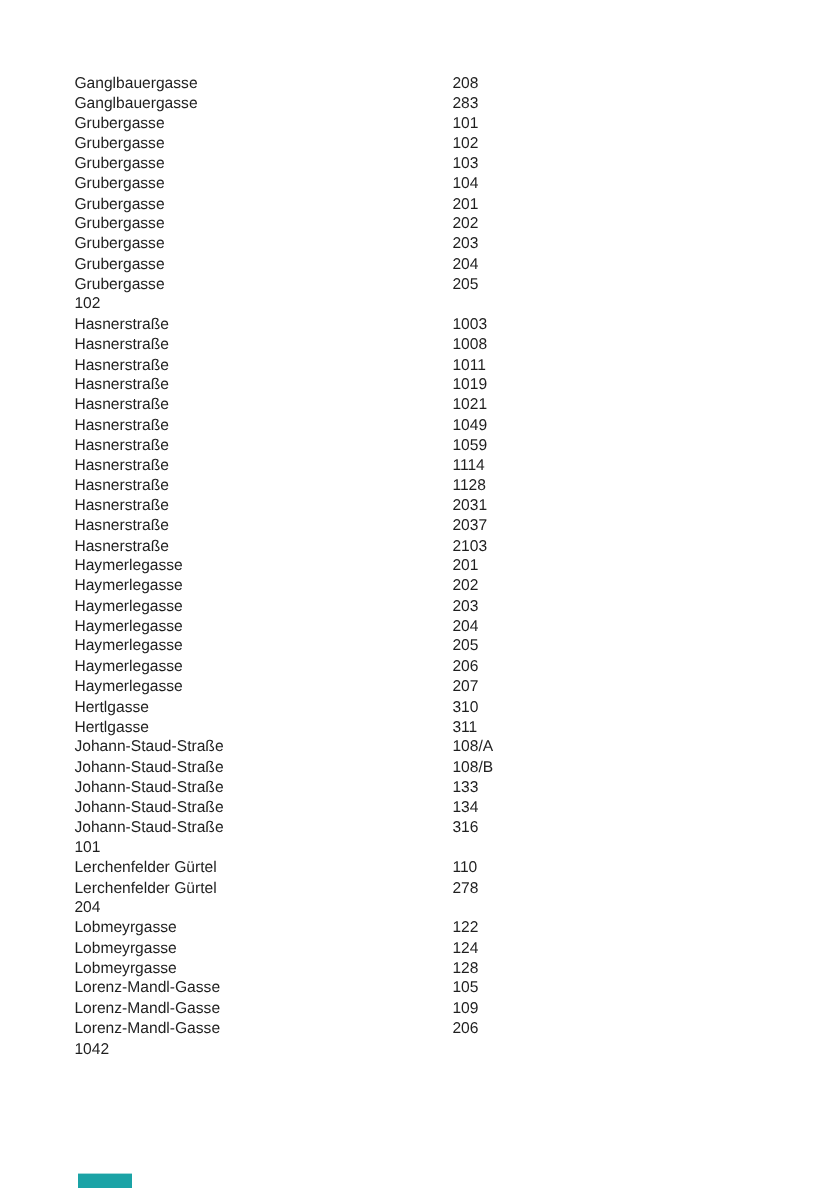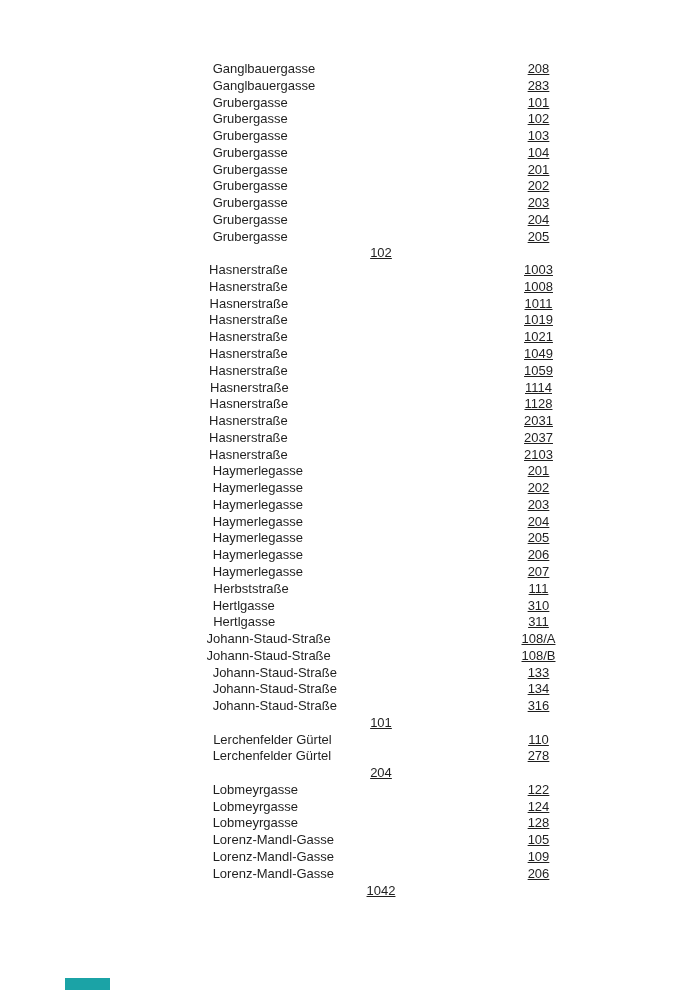--- a/index.html
+++ b/index.html
@@ -21,31 +21,29 @@
   .street-list {
     position: absolute;
     top: 61px;
     left: 62px;
     right: 0;
   }
   .row {
     display: flex;
     height: 16.77px;
     white-space: nowrap;
-    justify-content: center;
   }
   .street {
     display: inline-block;
     width: 315px;
     flex: 0 0 315px;
     overflow: hidden;
   }
   .number {
     display: inline-block;
-    text-decoration: underline;
   }
   .accent-mark {
     position: absolute;
     left: 65px;
     top: 978px;
     width: 45px;
     height: 12px;
   }
 </style>
 </head>
@@ -199,24 +197,20 @@
   <div class="row">
     <span class="street">Haymerlegasse</span>
     <span class="number">206</span>
   </div>
 
   <div class="row">
     <span class="street">Haymerlegasse</span>
     <span class="number">207</span>
   </div>
 
-  <div class="row">
-    <span class="street">Herbststraße</span>
-    <span class="number">111</span>
-  </div>
 
   <div class="row">
     <span class="street">Hertlgasse</span>
     <span class="number">310</span>
   </div>
 
   <div class="row">
     <span class="street">Hertlgasse</span>
     <span class="number">311</span>
   </div>

